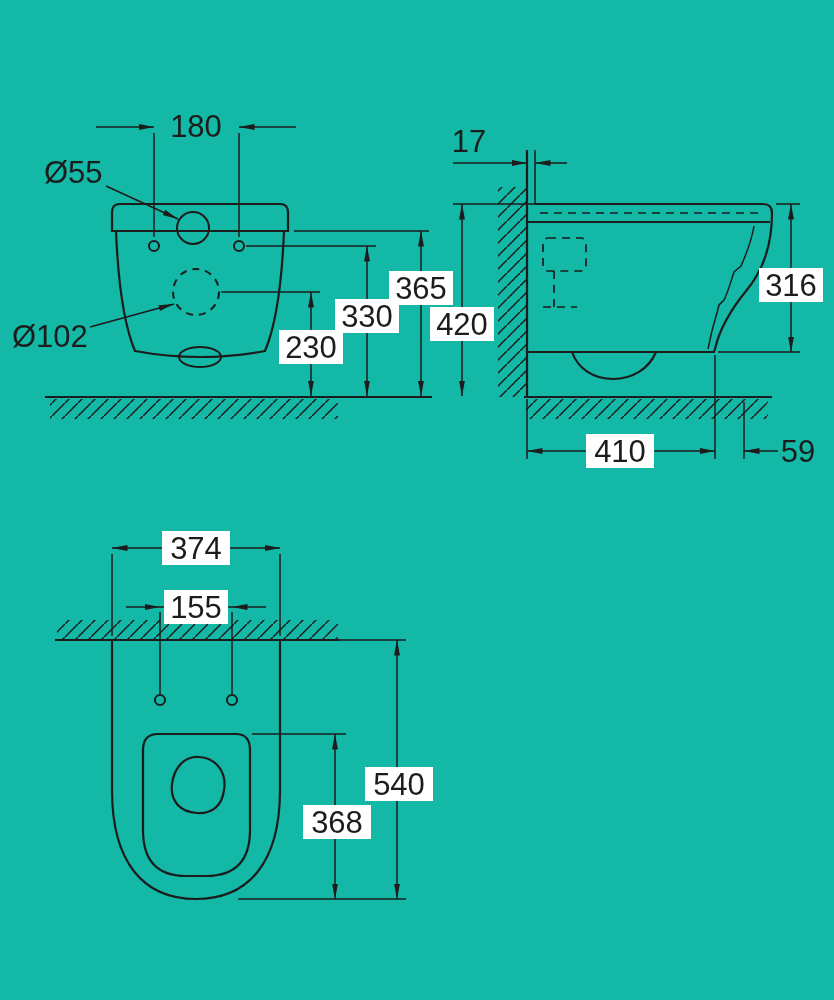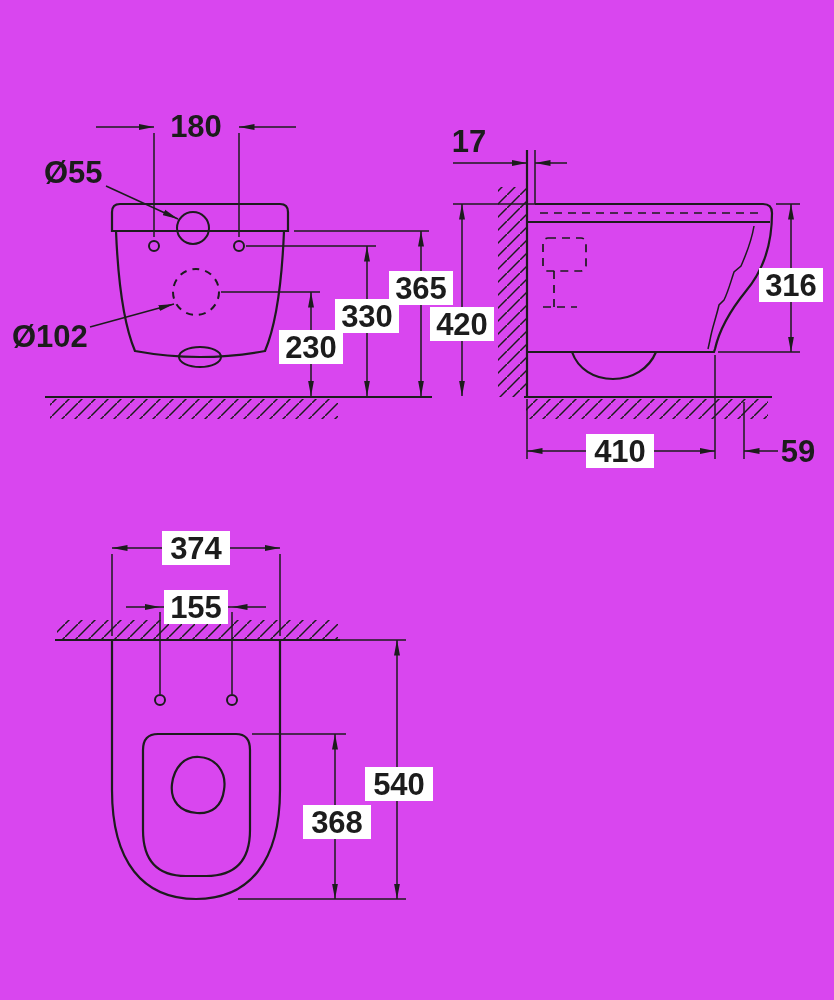--- a/index.html
+++ b/index.html
@@ -1,16 +1,16 @@
 <!DOCTYPE html>
 <html><head>
 <meta charset="utf-8">
 <style>
   html,body{margin:0;padding:0;background:#fff;}
-  .page{width:834px;height:1000px;position:relative;background:#d946ef;font-weight:bold;}
+  .page{width:834px;height:1000px;position:relative;background:#14b8a6;}
   svg{display:block;}
   text{font-family:"Liberation Sans","DejaVu Sans",sans-serif;font-size:31px;fill:#1c1c1c;}
   .obj{stroke:#1c1c1c;stroke-width:2.2;fill:none;}
   .thin{stroke:#1c1c1c;stroke-width:1.5;fill:none;}
   .dim{stroke:#1c1c1c;stroke-width:1.5;fill:none;}
   .dash{stroke:#1c1c1c;stroke-width:1.7;fill:none;stroke-dasharray:8 6;}
   .bg{fill:#ffffff;stroke:none;}
   .hole{stroke:#1c1c1c;stroke-width:2;fill:none;}
 </style>
 </head>

